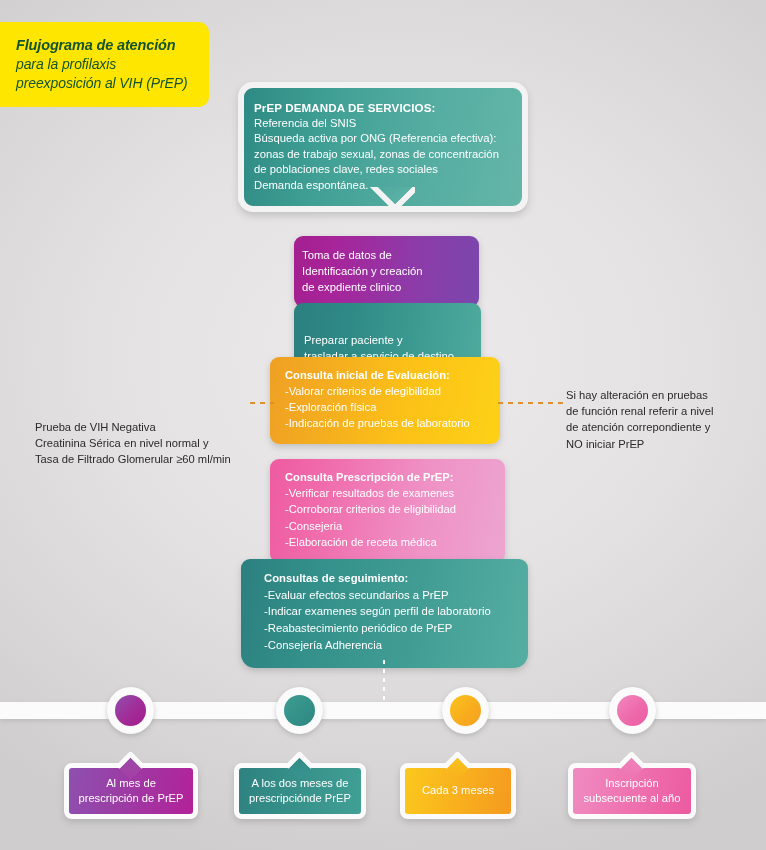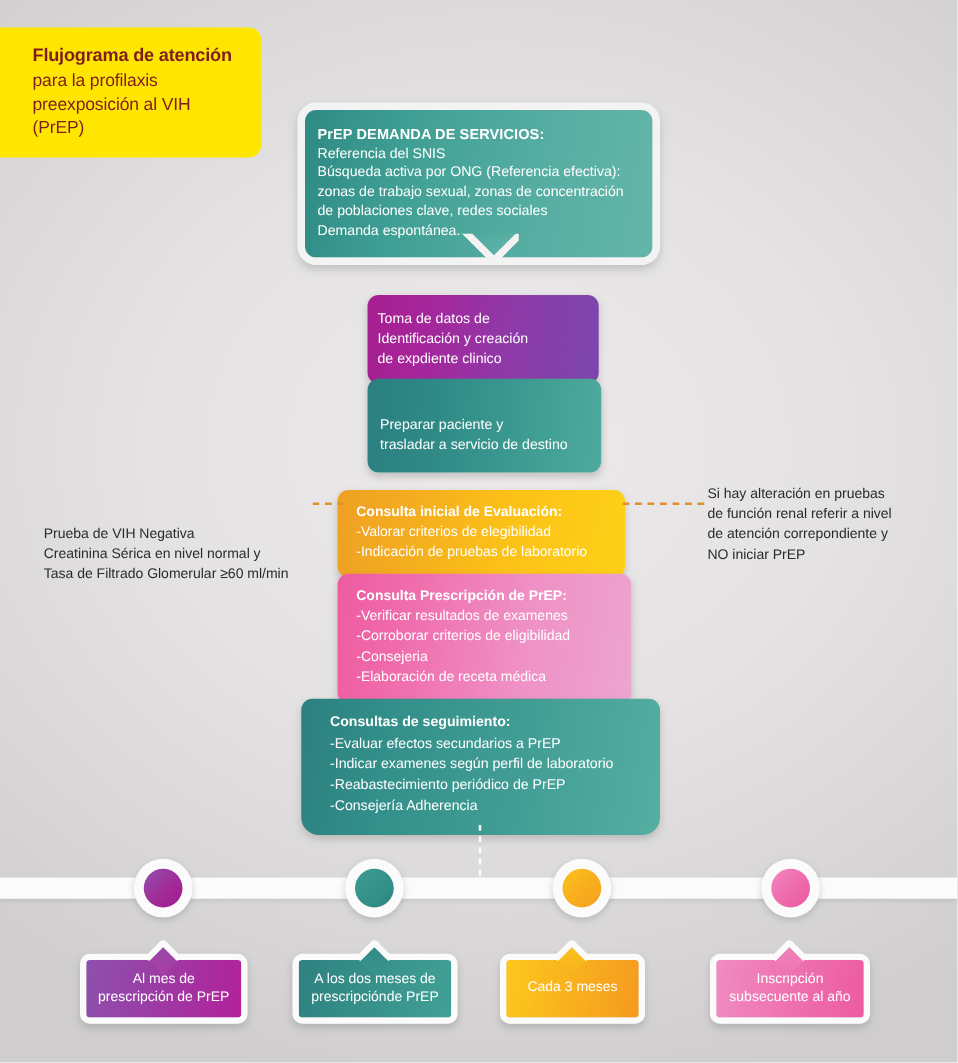--- a/index.html
+++ b/index.html
@@ -16,25 +16,26 @@
     position: relative;
     -webkit-font-smoothing: antialiased;
   }
 
   
   #title-card {
     position: absolute;
     left: 0;
     top: 22px;
     width: 209px;
-    padding: 14px 14px 15px 26px;
+    padding: 14px 14px 15px 16px;
     box-sizing: border-box;
     border-radius: 0 10px 10px 0;
     line-height: 1.32;
-    color: #7f1d1d;
+    color: #14532d;
+    font-style: italic;
   }
   #title-card .t1 {
     font-weight: bold;
     font-size: 14.5px;
     letter-spacing: -0.15px;
   }
   #title-card .t2, #title-card .t3 {
     font-size: 14px;
     letter-spacing: -0.1px;
   }
@@ -113,21 +114,21 @@
     width: 187px;
     padding: 29px 10px 14px;
     font-size: 11.3px;
     line-height: 1.42;
     background: linear-gradient(95deg, #2b7f80 0%, #2f8a86 30%, #3f9d93 70%, #4faa9d 100%);
   }
 
   
   #box-evaluacion {
     left: 270px;
-    top: 392px;
+    top: 357px;
     width: 230px;
     padding: 10px 10px 12px 15px;
     font-size: 11.2px;
     line-height: 1.44;
     text-align: left;
     background: linear-gradient(100deg, #efa024 0%, #f4ad1f 26%, #fcc117 58%, #fdd117 100%);
   }
 
   
   #box-prescripcion {
@@ -295,20 +296,21 @@
 </div>
 
 <div class="fbox" id="box-preparar">
   <div class="ln">Preparar paciente y</div>
   <div class="ln">trasladar a servicio de destino</div>
 </div>
 
 <div class="fbox" id="box-evaluacion">
   <div class="hd">Consulta inicial de Evaluación:</div>
   <div class="ln">-Valorar criterios de elegibilidad</div>
+  <div class="ln">-Exploración física</div>
   <div class="ln">-Indicación de pruebas de laboratorio</div>
 </div>
 
 <div class="fbox" id="box-prescripcion">
   <div class="hd">Consulta Prescripción de PrEP:</div>
   <div class="ln">-Verificar resultados de examenes</div>
   <div class="ln">-Corroborar criterios de eligibilidad</div>
   <div class="ln">-Consejeria</div>
   <div class="ln">-Elaboración de receta médica</div>
 </div>

